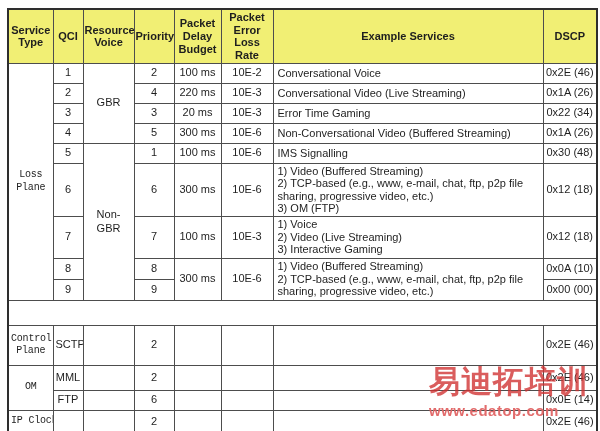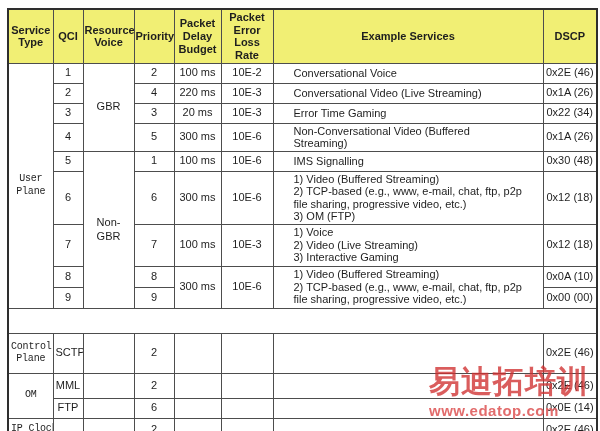--- a/index.html
+++ b/index.html
@@ -4,21 +4,21 @@
 <style>
   html,body{margin:0;padding:0;}
   body{width:600px;height:431px;background:#ffffff;font-family:"Liberation Sans",sans-serif;}
   .stage{position:relative;width:600px;height:431px;background:#ffffff;overflow:hidden;}
 
   table.qos{position:absolute;left:7px;top:8px;width:589px;border-collapse:collapse;table-layout:fixed;
             border:2px solid #2e2e2e;}
   td,th{border:1px solid #4d4d4d;font-size:11px;color:#1e1e1e;padding:0 2px;vertical-align:middle;
         text-align:center;overflow:hidden;line-height:1.2;}
   th{background:#F1EF74;font-weight:bold;line-height:1.15;padding:1px 1px;}
-  td.svc{text-align:left;padding:1px 20px;white-space:pre-line;line-height:12.5px;}
+  td.svc{text-align:left;padding:1px 4px;white-space:pre-line;line-height:12.5px;}
   td.mono{font-family:"Liberation Mono","DejaVu Sans Mono",monospace;font-size:10px;line-height:1.25;
           white-space:pre-line;letter-spacing:-0.2px;}
   td.nowrap{white-space:nowrap;}
   td.spacer{border-top:1px solid #4d4d4d;border-bottom:1px solid #4d4d4d;}
 
   tr.rH{height:42px;} tr.r20{height:20px;} tr.r53{height:53px;} tr.r42{height:42px;}
   tr.r21{height:21px;} tr.rSp{height:25px;} tr.r40{height:40px;} tr.r25{height:25px;}
   tr.r19{height:20px;padding-left:36px;} tr.r23{height:23px;}
 
   .wm{position:absolute;left:429px;top:364px;width:171px;pointer-events:none;}
@@ -50,21 +50,21 @@
       <th>QCI</th>
       <th>Resource Voice</th>
       <th>Priority</th>
       <th>Packet Delay Budget</th>
       <th>Packet Error Loss Rate</th>
       <th>Example Services</th>
       <th>DSCP</th>
     </tr>
 
     <tr class="r20">
-      <td class="mono" rowspan="9">User Plane</td>
+      <td class="mono" rowspan="9">Loss Plane</td>
       <td>1</td>
       <td rowspan="4">GBR</td>
       <td>2</td>
       <td>100 ms</td>
       <td>10E-2</td>
       <td class="svc">Conversational Voice</td>
       <td>0x2E (46)</td>
     </tr>
 
     <tr class="r20">

